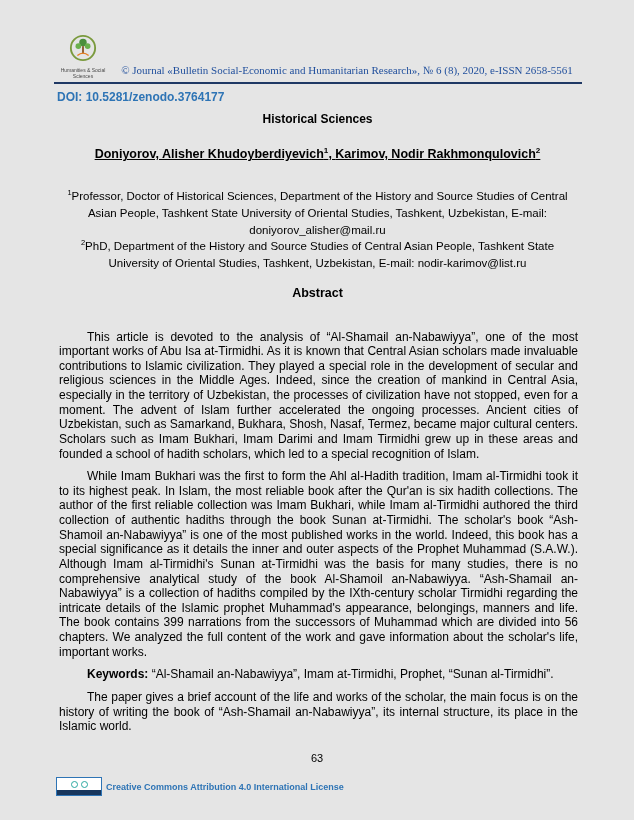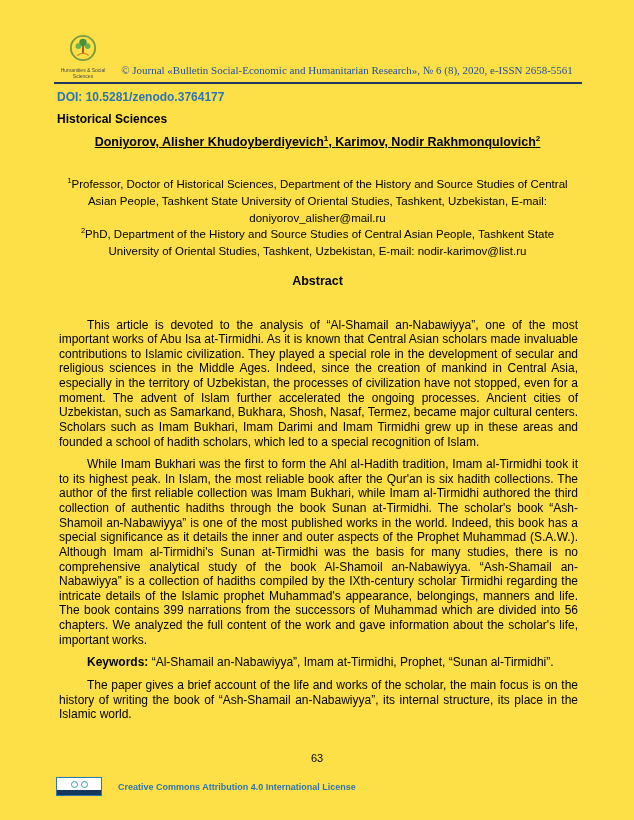--- a/index.html
+++ b/index.html
@@ -2,50 +2,50 @@
 <html><head>
   <meta charset="utf-8">
   <style>
     html, body { margin: 0; padding: 0; }
     body {
       width: 634px; height: 820px;
       background: #ffffff;
       font-family: "Liberation Sans", sans-serif;
       color: #000;
     }
-    .page { position: relative; width: 634px; height: 820px; background: #fde047; overflow: hidden; }
+    .page { position: relative; width: 634px; height: 820px; background: #e5e5e5; overflow: hidden; }
 
     
     .header { position: absolute; top: 34px; left: 54px; width: 528px; border-bottom: 2px solid #1f3864; }
     .header-row { display: flex; align-items: flex-end; }
     .logo { width: 58px; flex: 0 0 auto; text-align: center; padding-bottom: 2px; }
     .logo-caption { font-size: 5px; color: #4a4a4a; line-height: 1.25; margin-top: 1px; }
     .journal-line {
       flex: 1; text-align: center;
       font-family: "Liberation Serif", serif;
       font-size: 11px; color: #1f4e9c;
       padding-bottom: 6px;
     }
 
     
     .content { position: absolute; top: 90px; left: 57px; width: 521px; }
     .pub-date { font-size: 12px; font-weight: bold; margin: 0 0 7px 0; }
     .doi { font-size: 12px; font-weight: bold; color: #2e74b5; margin: 0 0 8px 0; cursor: pointer; }
-    .section { font-size: 12px; font-weight: bold; text-align: left; margin: 0 0 8px 0; }
+    .section { font-size: 12px; font-weight: bold; text-align: center; margin: 0 0 20px 0; }
     .title { font-size: 14px; font-weight: bold; text-align: center; margin: 0 0 32px 0; }
     .authors { font-size: 12.5px; font-weight: bold; text-align: center; margin: 0 0 27px 0; text-decoration: underline; }
     sup { font-size: 0.65em; }
     .affiliations { font-size: 11.5px; text-align: center; line-height: 1.45; margin: 0 0 14px 0; }
     .abstract-heading { font-size: 12.5px; font-weight: bold; text-align: center; margin: 14px 0 30px 0; }
     .para { font-size: 12px; line-height: 1.22; text-align: justify; text-indent: 28px; margin: 0 0 8px 2px; }
     .kw-label { font-weight: bold; }
 
     
     .page-number { position: absolute; left: 0; bottom: 56px; width: 100%; text-align: center; font-size: 11px; }
-    .footer-license { position: absolute; left: 56px; bottom: 24px; display: flex; align-items: center; gap: 16px; }
+    .footer-license { position: absolute; left: 56px; bottom: 24px; display: flex; align-items: center; gap: 4px; }
     .cc-badge { width: 46px; height: 19px; border: 1px solid #2e74b5; display: flex; flex-direction: column; background: #fff; box-sizing: border-box; }
     .cc-top { flex: 1; display: flex; align-items: center; justify-content: center; gap: 3px; }
     .cc-circle { width: 7px; height: 7px; border: 1.5px solid #2aa8a0; border-radius: 50%; display: inline-block; box-sizing: border-box; }
     .cc-bottom { height: 5px; background: #17365d; }
     .license-text { font-size: 9px; font-weight: bold; color: #2e74b5; cursor: pointer; }
   </style>
 </head>
 <body>
 
 <div class="page">

